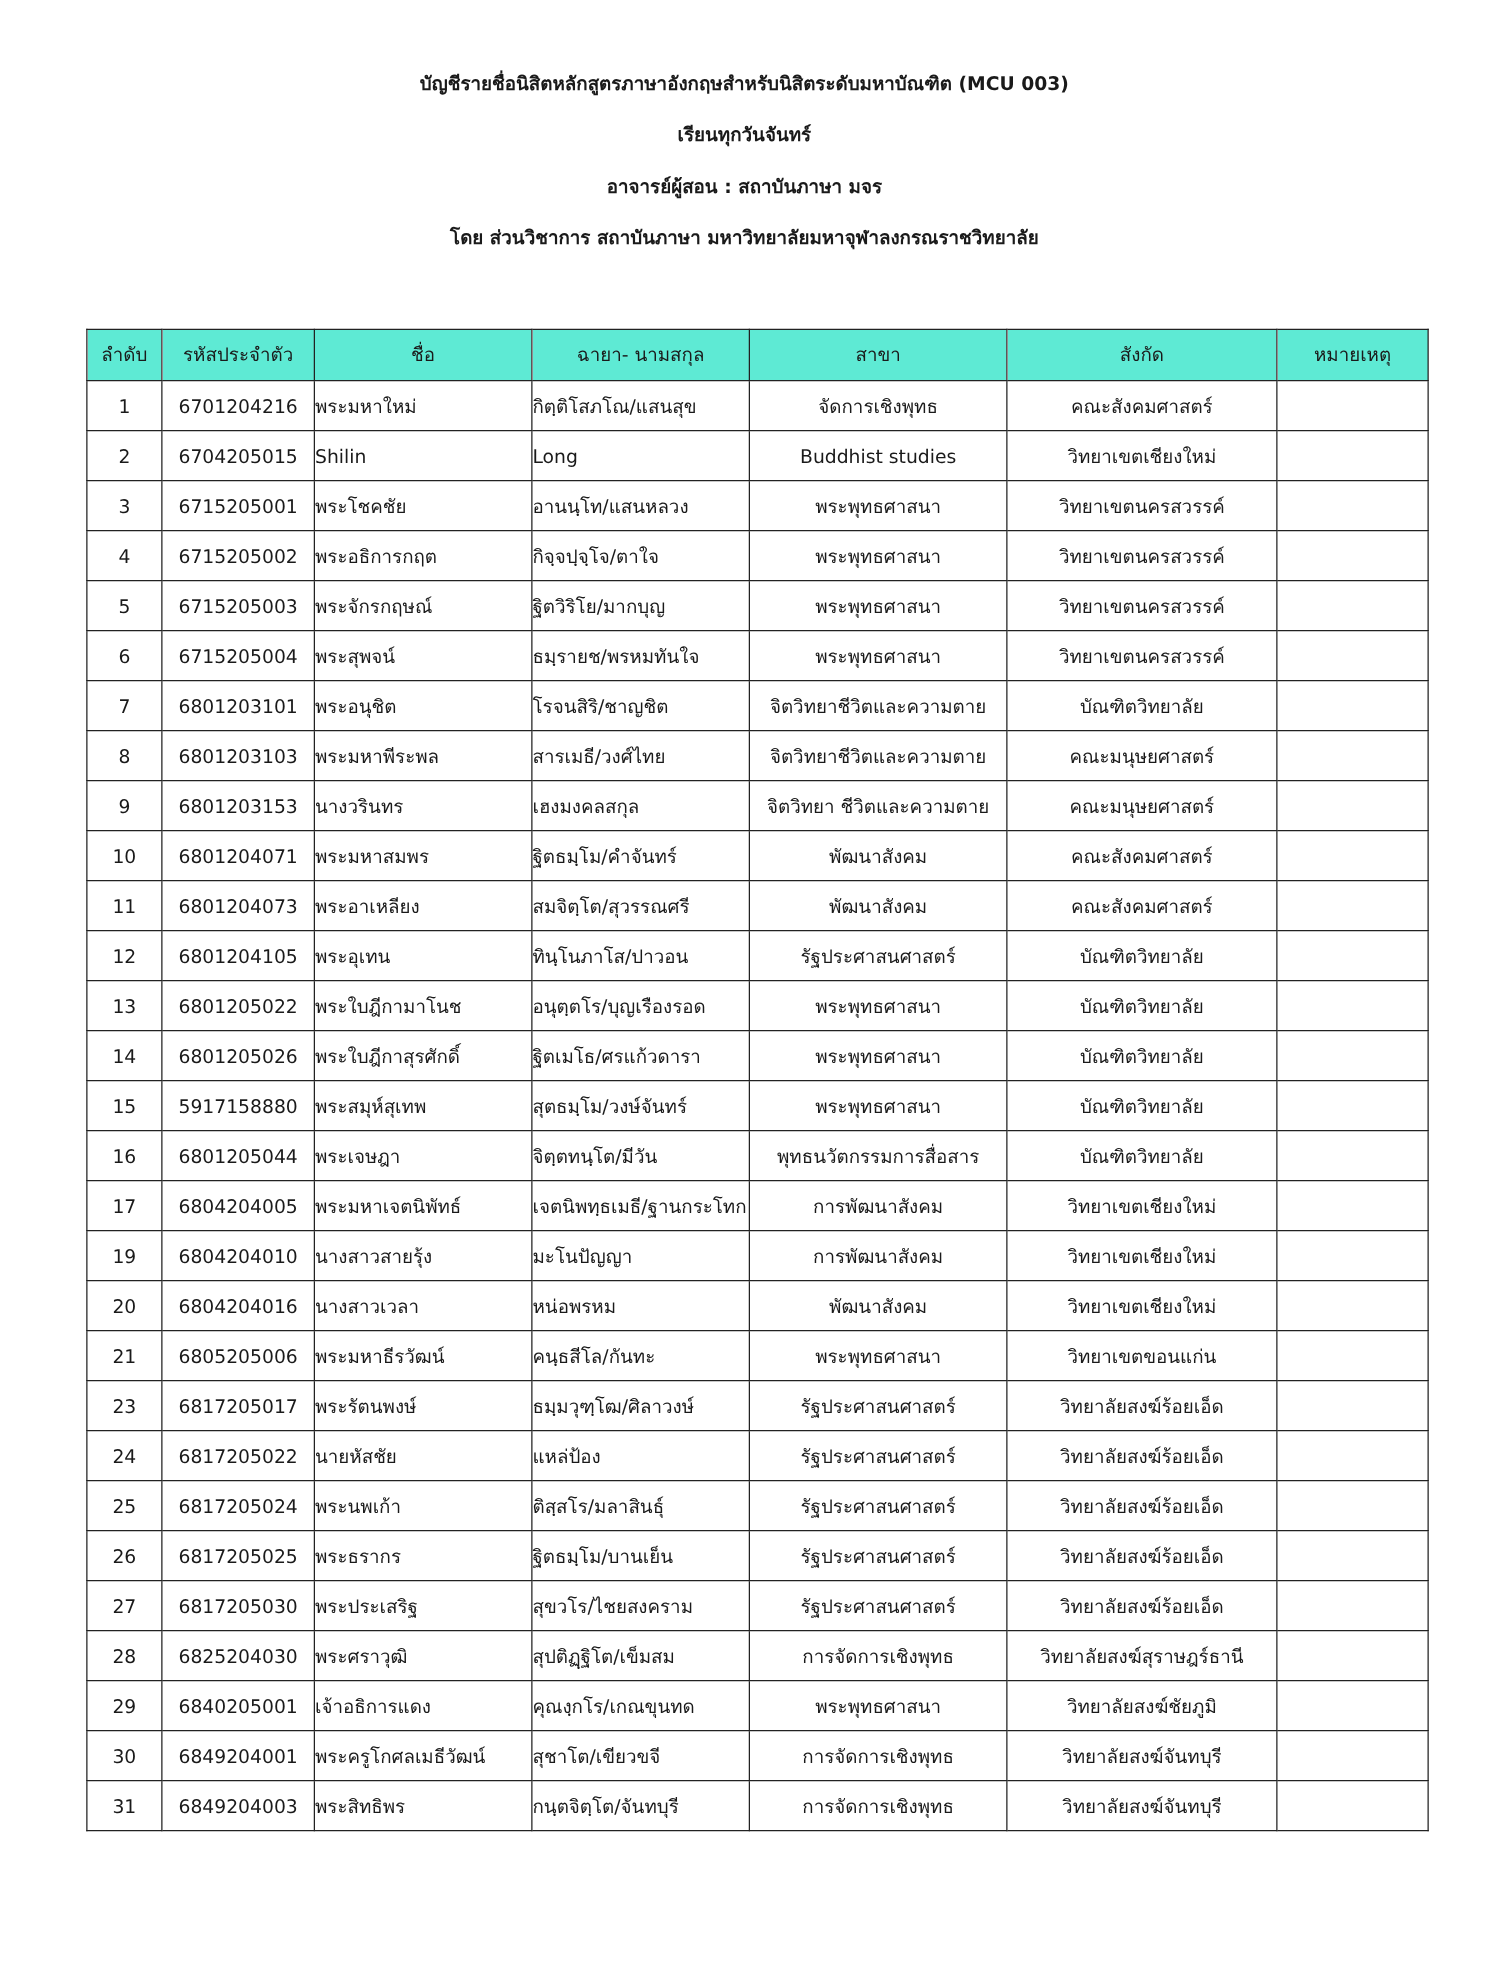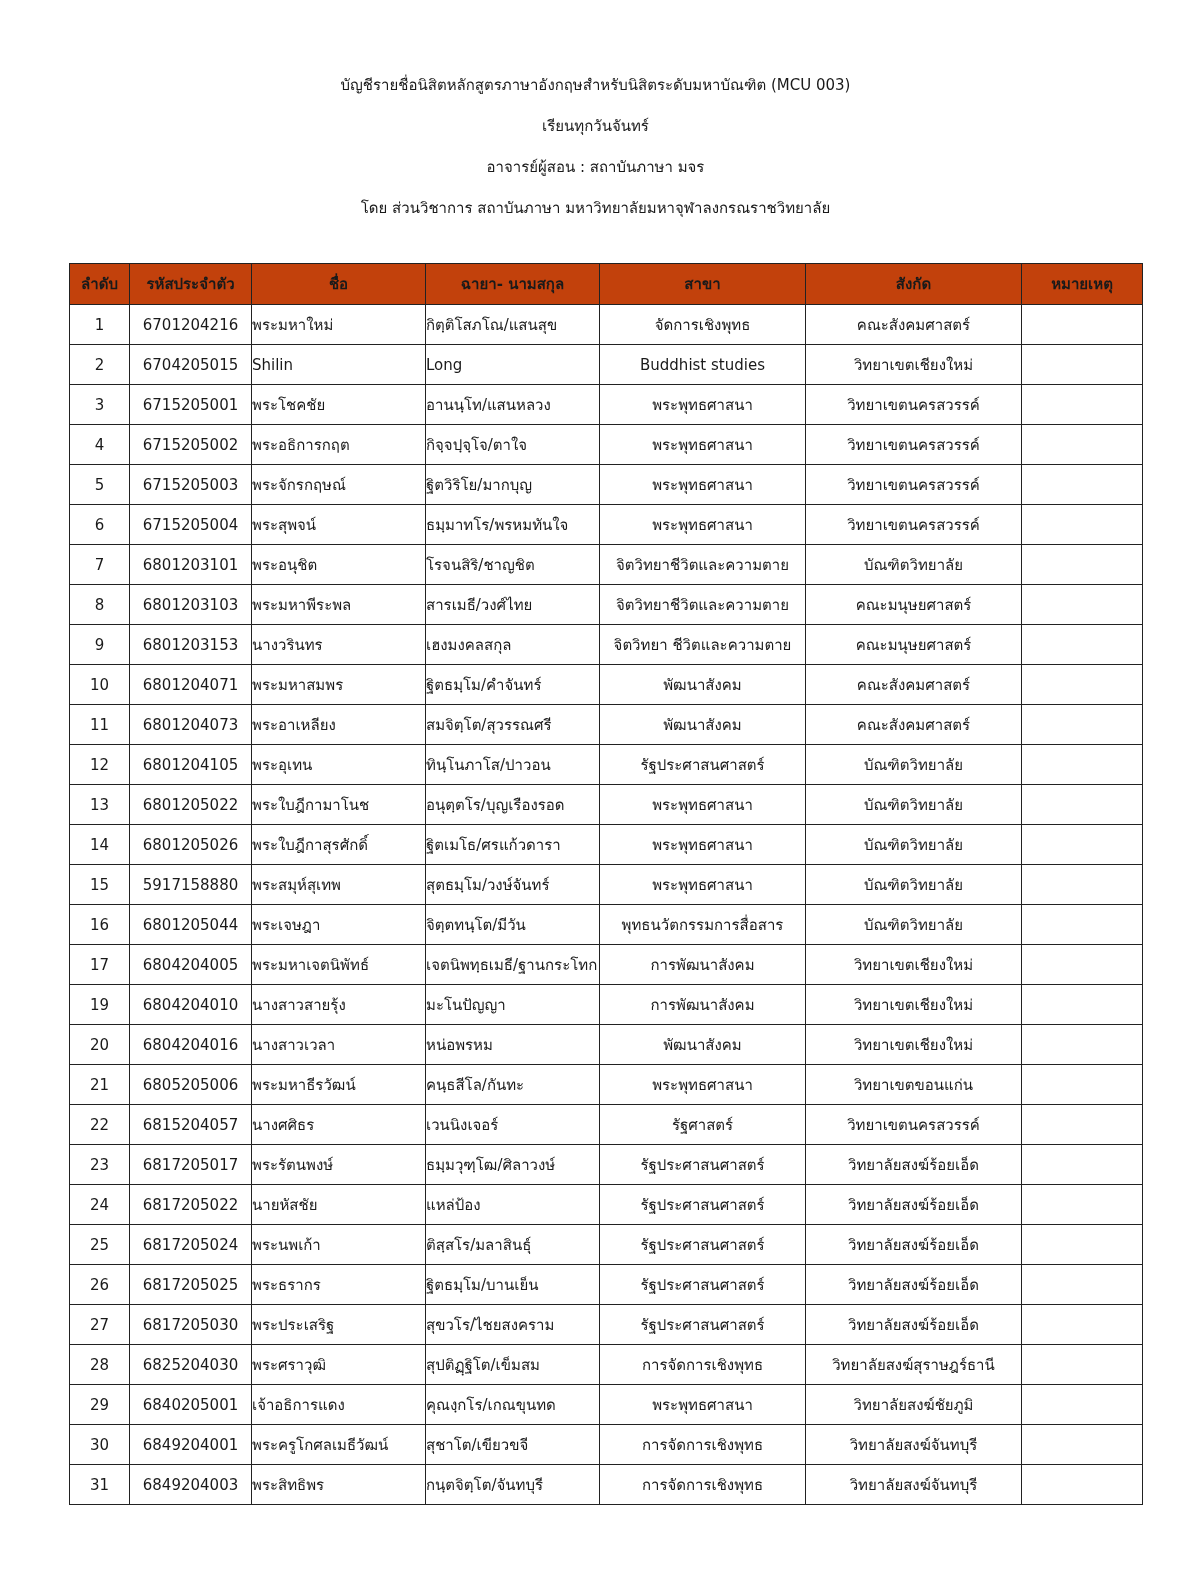--- a/index.html
+++ b/index.html
@@ -2,37 +2,37 @@
 <html><head>
   <meta charset="utf-8">
   <style>
     html, body { margin: 0; padding: 0; background: #ffffff; }
     body {
       width: 1191px; height: 1589px; position: relative; overflow: hidden;
       font-family: "DejaVu Sans", "Liberation Sans", sans-serif;
       color: #1a1a1a;
     }
     .titles {
-      position: absolute; left: 0; top: 70px; width: 1191px;
-      text-align: center; font-weight: normal; font-size: 15px;
+      position: absolute; left: 0; top: 52px; width: 1191px;
+      text-align: center; font-weight: bold; font-size: 15px;
     }
     .titles div { height: 41px; line-height: 30px; }
     .titles .u { text-decoration: underline; }
     table.roster {
       position: absolute; left: 69px; top: 263px;
       border-collapse: collapse; table-layout: fixed;
       width: 1073px;
       font-size: 15px;
     }
     table.roster th, table.roster td {
       border: 1.6px solid #222;
       height: 39px; padding: 0; white-space: nowrap; overflow: hidden;
     }
     table.roster th {
-      background: #c2410c; font-weight: bold; text-align: center; height: 40px;
+      background: #5eead4; font-weight: normal; text-align: center; height: 40px;
     }
     td.c { text-align: center; }
     td.l { text-align: left; padding-left: 2px; }
   </style>
 </head>
 <body>
 
 <div class="titles">
   <div>บัญชีรายชื่อนิสิตหลักสูตรภาษาอังกฤษสำหรับนิสิตระดับมหาบัณฑิต (MCU 003)</div>
   <div>เรียนทุกวันจันทร์</div>
@@ -104,21 +104,21 @@
         <td class="l">พระจักรกฤษณ์</td>
         <td class="l">ฐิตวิริโย/มากบุญ</td>
         <td class="c">พระพุทธศาสนา</td>
         <td class="c">วิทยาเขตนครสวรรค์</td>
         <td class="c"></td>
       </tr>
       <tr>
         <td class="c">6</td>
         <td class="c">6715205004</td>
         <td class="l">พระสุพจน์</td>
-        <td class="l">ธมฺมาทโร/พรหมทันใจ</td>
+        <td class="l">ธมฺรายช/พรหมทันใจ</td>
         <td class="c">พระพุทธศาสนา</td>
         <td class="c">วิทยาเขตนครสวรรค์</td>
         <td class="c"></td>
       </tr>
       <tr>
         <td class="c">7</td>
         <td class="c">6801203101</td>
         <td class="l">พระอนุชิต</td>
         <td class="l">โรจนสิริ/ชาญชิต</td>
         <td class="c">จิตวิทยาชีวิตและความตาย</td>
@@ -236,29 +236,20 @@
       <tr>
         <td class="c">21</td>
         <td class="c">6805205006</td>
         <td class="l">พระมหาธีรวัฒน์</td>
         <td class="l">คนฺธสีโล/กันทะ</td>
         <td class="c">พระพุทธศาสนา</td>
         <td class="c">วิทยาเขตขอนแก่น</td>
         <td class="c"></td>
       </tr>
       <tr>
-        <td class="c">22</td>
-        <td class="c">6815204057</td>
-        <td class="l">นางศศิธร</td>
-        <td class="l">เวนนิงเจอร์</td>
-        <td class="c">รัฐศาสตร์</td>
-        <td class="c">วิทยาเขตนครสวรรค์</td>
-        <td class="c"></td>
-      </tr>
-      <tr>
         <td class="c">23</td>
         <td class="c">6817205017</td>
         <td class="l">พระรัตนพงษ์</td>
         <td class="l">ธมฺมวุฑฺโฒ/ศิลาวงษ์</td>
         <td class="c">รัฐประศาสนศาสตร์</td>
         <td class="c">วิทยาลัยสงฆ์ร้อยเอ็ด</td>
         <td class="c"></td>
       </tr>
       <tr>
         <td class="c">24</td>

